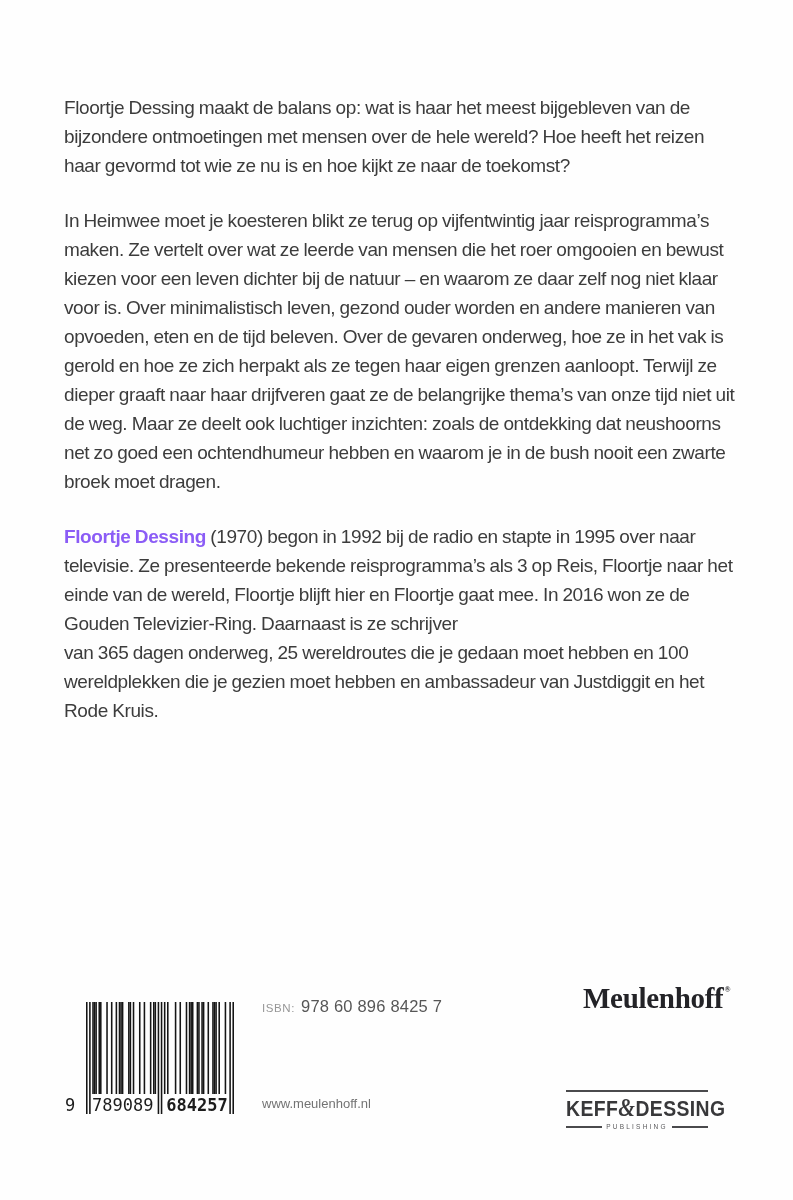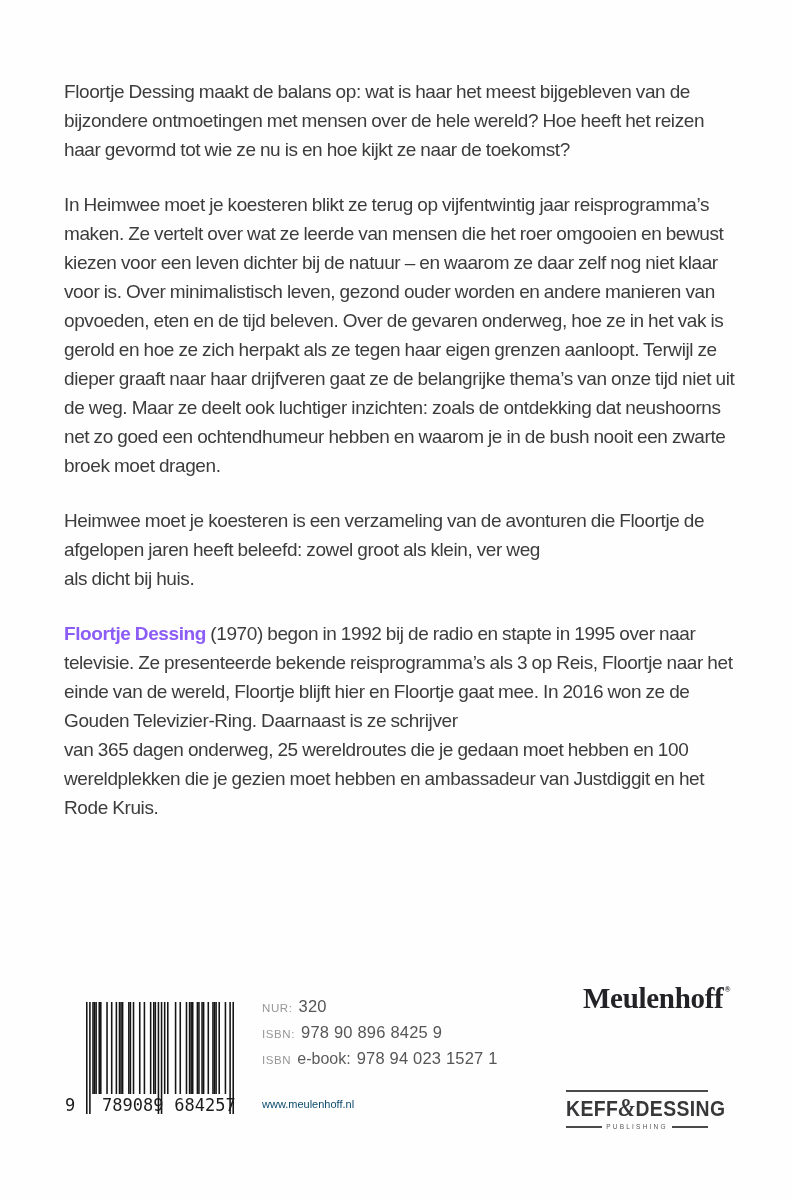--- a/index.html
+++ b/index.html
@@ -10,21 +10,21 @@
     height: 1200px;
     background: #fefefe;
     overflow: hidden;
     font-family: "Liberation Sans", sans-serif;
   }
 
   
   .text-block {
     position: absolute;
     left: 64px;
-    top: 77px;
+    top: 93px;
     width: 674px;
     color: #3c3c3c;
     font-size: 19px;
     line-height: 29px;
     letter-spacing: -0.4px;
     word-spacing: -0.5px;
   }
   .text-block p {
     white-space: pre-line;
     margin-bottom: 26px;
@@ -44,37 +44,37 @@
   .barcode .digit {
     position: absolute;
     top: 92px;
     font-family: "DejaVu Sans Mono", monospace;
     font-size: 17px;
     line-height: 22px;
     color: #1c1c1c;
     text-align: center;
   }
   .digit-first  { left: 0;   width: 24px; }
-  .digit-left   { left: 44px;  width: 42px; }
-  .digit-right  { left: 114px; width: 66px; }
+  .digit-left   { left: 34px;  width: 42px; }
+  .digit-right  { left: 106px; width: 66px; font-weight: bold; }
 
   
   .colophon { position: absolute; left: 262px; top: 997px; color: #5c5c5c; }
   .colophon .row { display: flex; align-items: baseline; gap: 6px; height: 26px; }
   .colophon .lbl {
     font-size: 11.5px;
     color: #979797;
     letter-spacing: 0.6px;
   }
   .colophon .lbl2 { font-size: 16px; color: #5c5c5c; }
   .colophon .val { font-size: 16.5px; color: #565656; letter-spacing: 0.2px; }
 
   
   .websites { position: absolute; left: 262px; top: 1090px; }
-  .websites .url { font-size: 11px; line-height: 28px; color: #0c4a6e; }
+  .websites .url { font-size: 13px; line-height: 28px; color: #737373; }
 
   
   .meulenhoff {
     position: absolute;
     left: 583px;
     top: 982px;
     width: 142px;
     font-family: "Liberation Serif", serif;
     font-weight: 600;
     font-size: 29px;
@@ -119,22 +119,20 @@
   }
 </style>
 </head>
 <body>
 
 <div class="page">
 
   <div class="text-block">
     <p>Floortje Dessing maakt de balans op: wat is haar het meest bijgebleven van de bijzondere ontmoetingen met mensen over de hele wereld? Hoe heeft het reizen haar gevormd tot wie ze nu is en hoe kijkt ze naar de toekomst?</p>
     <p>In Heimwee moet je koesteren blikt ze terug op vijfentwintig jaar reisprogramma’s maken. Ze vertelt over wat ze leerde van mensen die het roer omgooien en bewust kiezen voor een leven dichter bij de natuur – en waarom ze daar zelf nog niet klaar voor is. Over minimalistisch leven, gezond ouder worden en andere manieren van opvoeden, eten en de tijd beleven. Over de gevaren onderweg, hoe ze in het vak is gerold en hoe ze zich herpakt als ze tegen haar eigen grenzen aanloopt. Terwijl ze dieper graaft naar haar drijfveren gaat ze de belangrijke thema’s van onze tijd niet uit de weg. Maar ze deelt ook luchtiger inzichten: zoals de ontdekking dat neushoorns net zo goed een ochtendhumeur hebben en waarom je in de bush nooit een zwarte broek moet dragen.</p>
-    <p>Heimwee moet je koesteren is een verzameling van de avonturen die Floortje de afgelopen jaren heeft beleefd: zowel groot als klein, ver weg
-als dicht bij huis.</p>
     <p><strong>Floortje Dessing</strong><span> (1970) begon in 1992 bij de radio en stapte in 1995 over naar televisie. Ze presenteerde bekende reisprogramma’s als 3 op Reis, Floortje naar het einde van de wereld, Floortje blijft hier en Floortje gaat mee. In 2016 won ze de Gouden Televizier-Ring. Daarnaast is ze schrijver
 van 365 dagen onderweg, 25 wereldroutes die je gedaan moet hebben en 100 wereldplekken die je gezien moet hebben en ambassadeur van Justdiggit en het Rode Kruis.</span></p>
   </div>
 
   <div class="barcode">
     <svg id="ean-svg" width="148" height="112" viewBox="0 0 95 112" preserveAspectRatio="none">
         <rect x="0" y="0" width="1" height="112"></rect>
         <rect x="2" y="0" width="1" height="112"></rect>
         <rect x="4" y="0" width="1" height="92"></rect>
         <rect x="5" y="0" width="1" height="92"></rect>
@@ -178,31 +176,22 @@
         <rect x="92" y="0" width="1" height="112"></rect>
         <rect x="94" y="0" width="1" height="112"></rect>
       </svg>
     <div class="digit digit-first">9</div>
     <div class="digit digit-left">789089</div>
     <div class="digit digit-right">684257</div>
   </div>
 
   <div class="colophon">
     <div class="row">
-      <span class="lbl">NUR:</span>
-      <span class="val">320</span>
-    </div>
-    <div class="row">
       <span class="lbl">ISBN:</span>
-      <span class="val">978 90 896 8425 9</span>
-    </div>
-    <div class="row">
-      <span class="lbl">ISBN</span>
-      <span class="lbl2">e-book:</span>
-      <span class="val">978 94 023 1527 1</span>
+      <span class="val">978 60 896 8425 7</span>
     </div>
   </div>
 
   <div class="websites">
     <div class="url">www.meulenhoff.nl</div>
   </div>
 
   <div class="meulenhoff"><span>Meulenhoff</span><sup>®</sup></div>
 
   <div class="keff">

